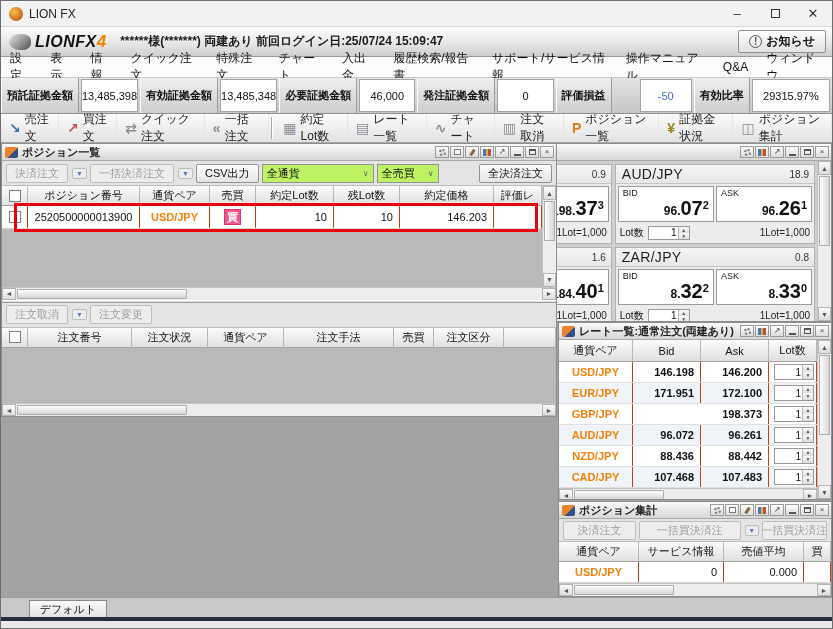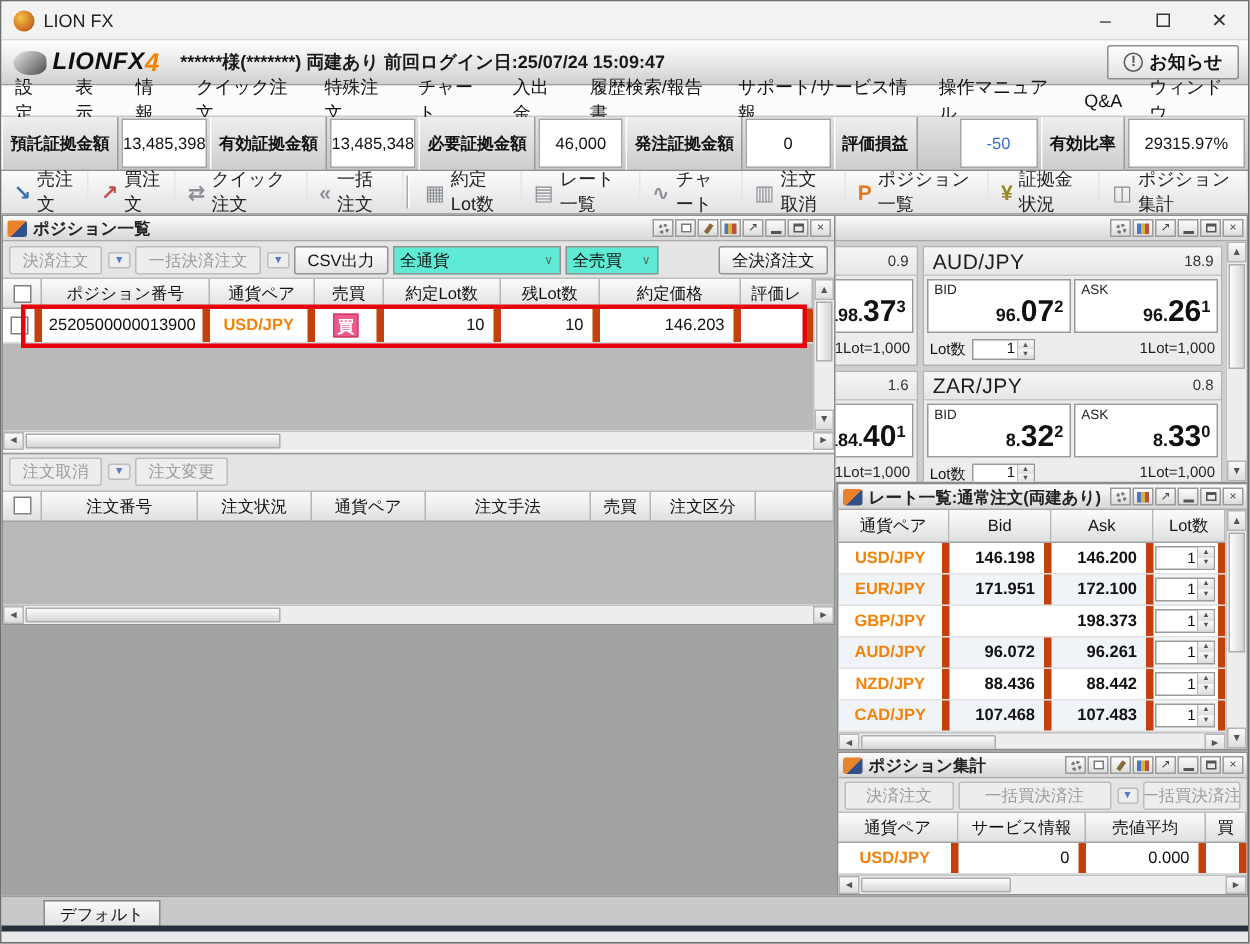--- a/index.html
+++ b/index.html
@@ -83,28 +83,28 @@
   .spin { width:11px; height:100%; display:flex; flex-direction:column; border-left:1px solid #bbb; }
   .spin i { flex:1; font-style:normal; font-size:5px; line-height:6px; text-align:center; color:#555; background:linear-gradient(#fafafa,#ddd); }
   .lot-unit { margin-left:auto; font-size:10px; color:#222; }
 
   
   .btn { background:linear-gradient(#fdfdfd,#e4e4e4); border:1px solid #939393; border-radius:2px; font-size:11px; padding:1px 8px; color:#111;
     display:inline-flex; align-items:center; justify-content:center; white-space:nowrap; }
   .btn.disabled { color:#9d9d9d; background:#ededed; border-color:#bdbdbd; }
   .drop-btn { width:15px; padding:1px 0; margin-left:1px; }
   .drop-btn b { color:#5577cc; font-size:7px; }
-  .selectbox { background:#5eead4; border:1px solid #939393; font-size:11px; display:inline-flex; align-items:center; padding:1px 4px; gap:4px; }
+  .selectbox { background:#bef264; border:1px solid #939393; font-size:11px; display:inline-flex; align-items:center; padding:1px 4px; gap:4px; }
   .selectbox .arr { margin-left:auto; color:#666; font-size:8px; }
   .ptoolbar { height:25px; display:flex; align-items:center; gap:3px; padding:0 4px; background:#e4e4e4; border-bottom:1px solid #bcbcbc; }
   .thead { display:flex; height:20px; flex:0 0 20px; }
   .th { background:linear-gradient(#fbfbfb,#e0e0e0); border-right:1px solid #b7b7b7; border-bottom:1px solid #a3a3a3; font-size:11px; font-weight:normal;
     display:flex; align-items:center; justify-content:center; overflow:hidden; white-space:nowrap; }
   .trow { display:flex; height:23px; flex:0 0 23px; background:#fff; border-bottom:1px solid #d9d9d9; }
-  .td { font-size:11px; display:flex; align-items:center; border-right:5px solid #c2410c; overflow:hidden; white-space:nowrap; }
+  .td { font-size:11px; display:flex; align-items:center; border-right:1px solid #c2410c; overflow:hidden; white-space:nowrap; }
   .td.num { justify-content:flex-end; padding-right:6px; }
   .td.ctr { justify-content:center; }
   .pair-orange { color:#f2820a; font-weight:bold; }
   .cbx { width:12px; height:12px; background:#fff; border:1px solid #7e7e7e; margin:auto; }
   .empty { flex:1; background:#b9b9b9; }
   .hscroll { height:13px; flex:0 0 13px; background:#ededed; border-top:1px solid #c2c2c2; display:flex; align-items:stretch; }
   .sb-btn { width:14px; background:linear-gradient(#fafafa,#ddd); border:1px solid #b5b5b5; font-size:7px; color:#555; display:flex; align-items:center; justify-content:center; }
   .sb-track { flex:1; position:relative; }
   .sb-thumb { position:absolute; top:1px; bottom:1px; background:linear-gradient(#fdfdfd,#d6d6d6); border:1px solid #adadad; border-radius:1px; }
   .vscroll { width:14px; flex:0 0 14px; background:#ededed; border-left:1px solid #c2c2c2; display:flex; flex-direction:column; }

